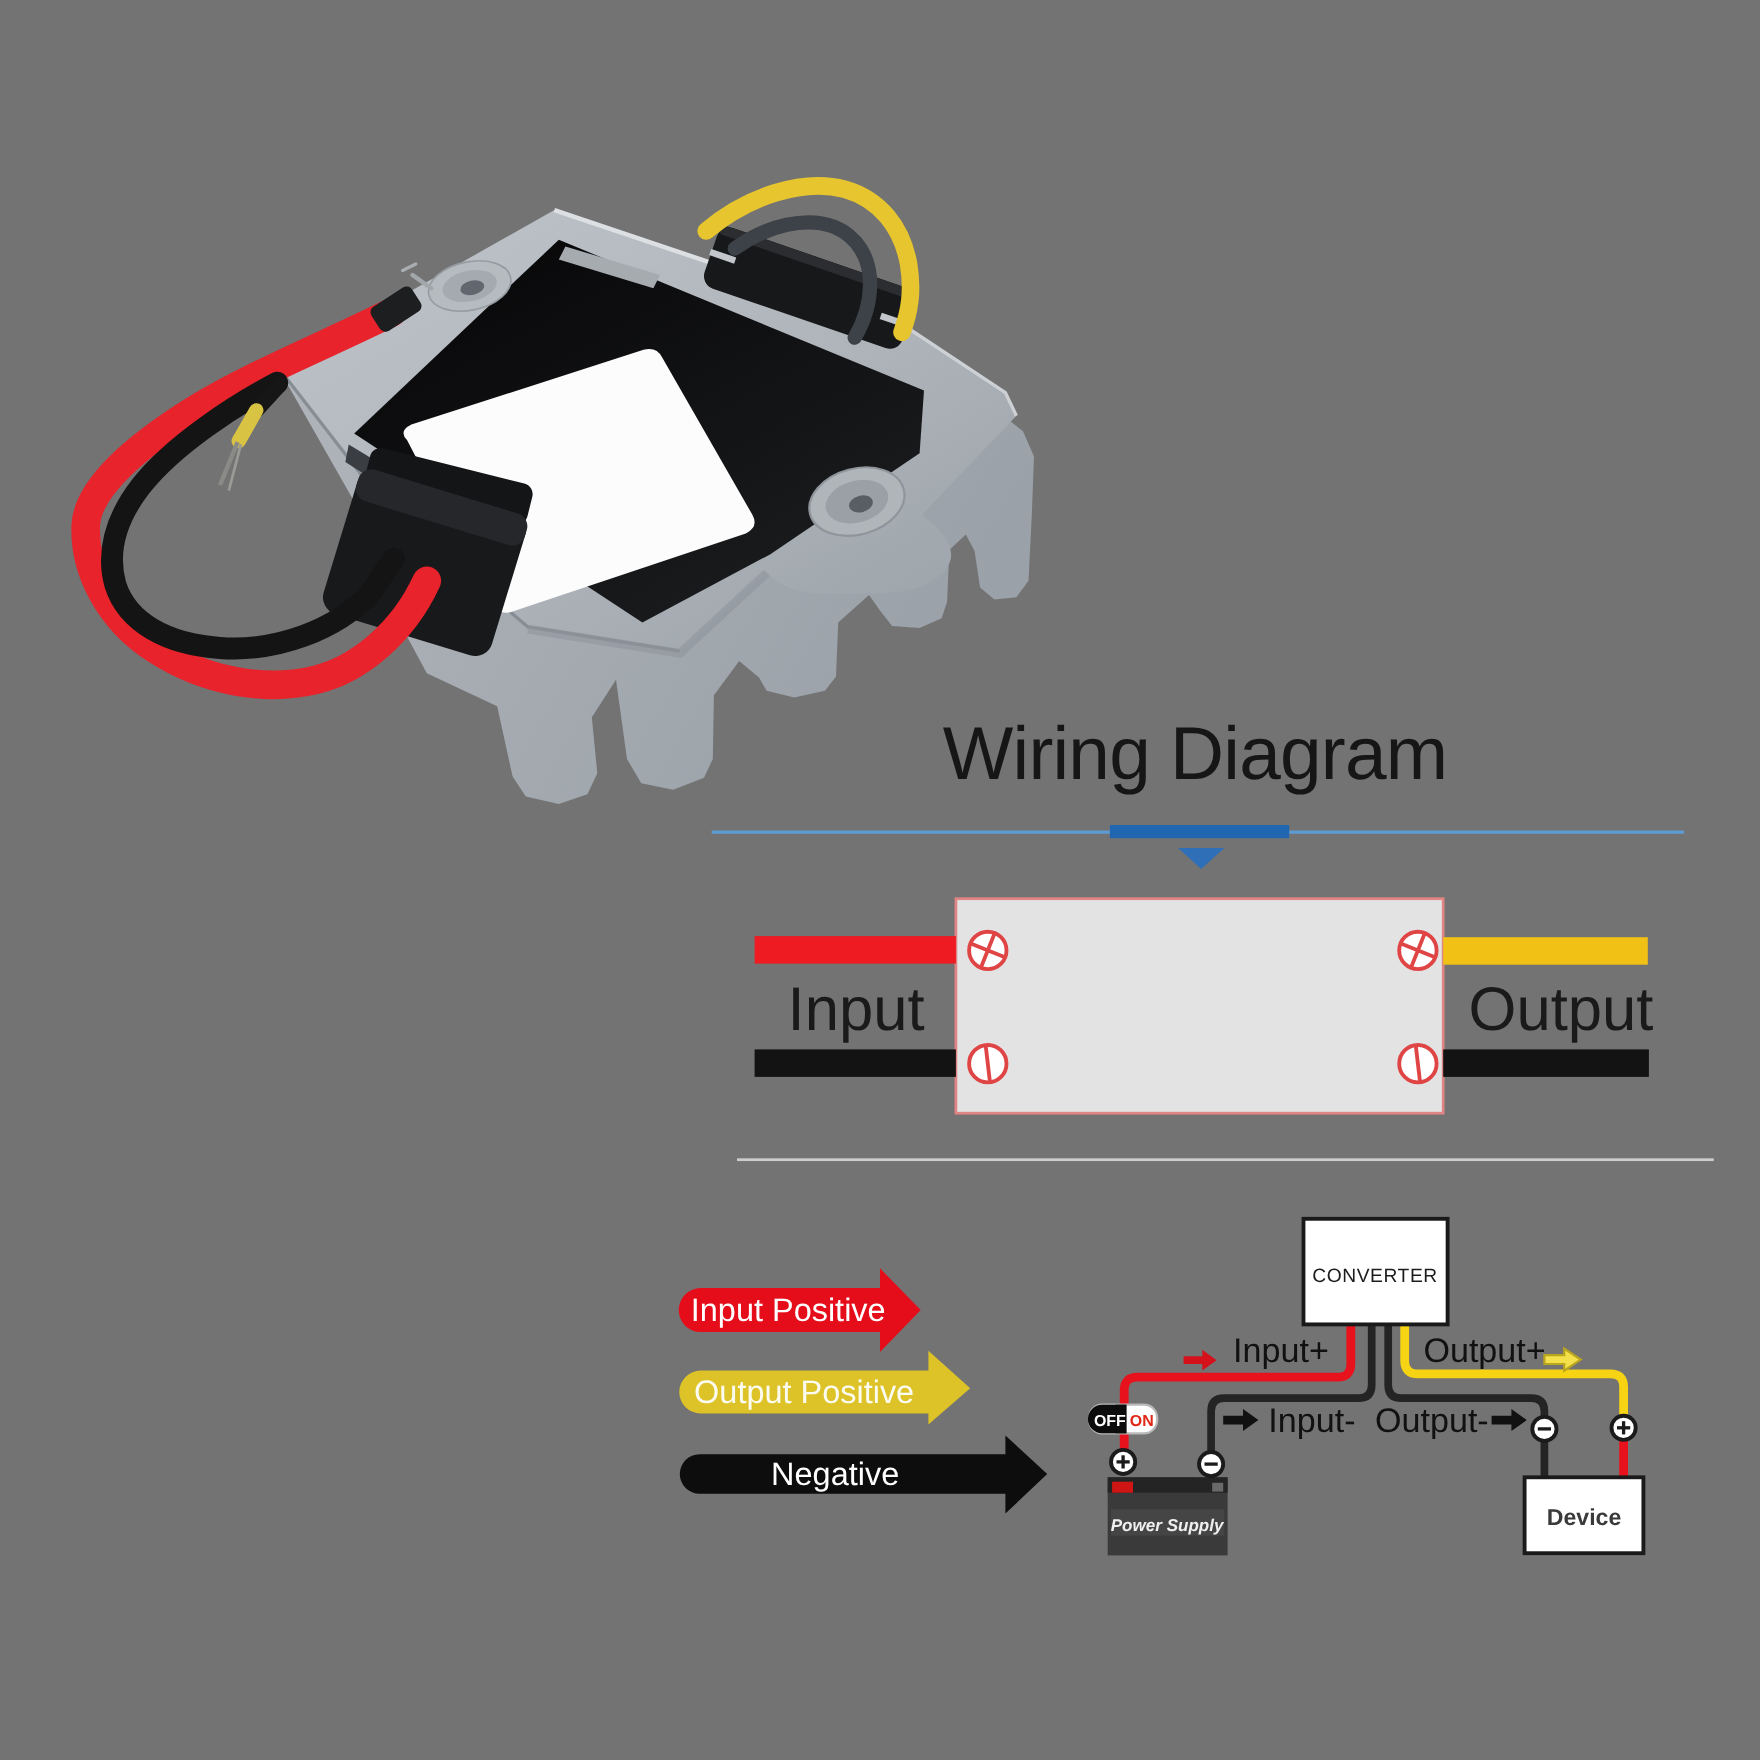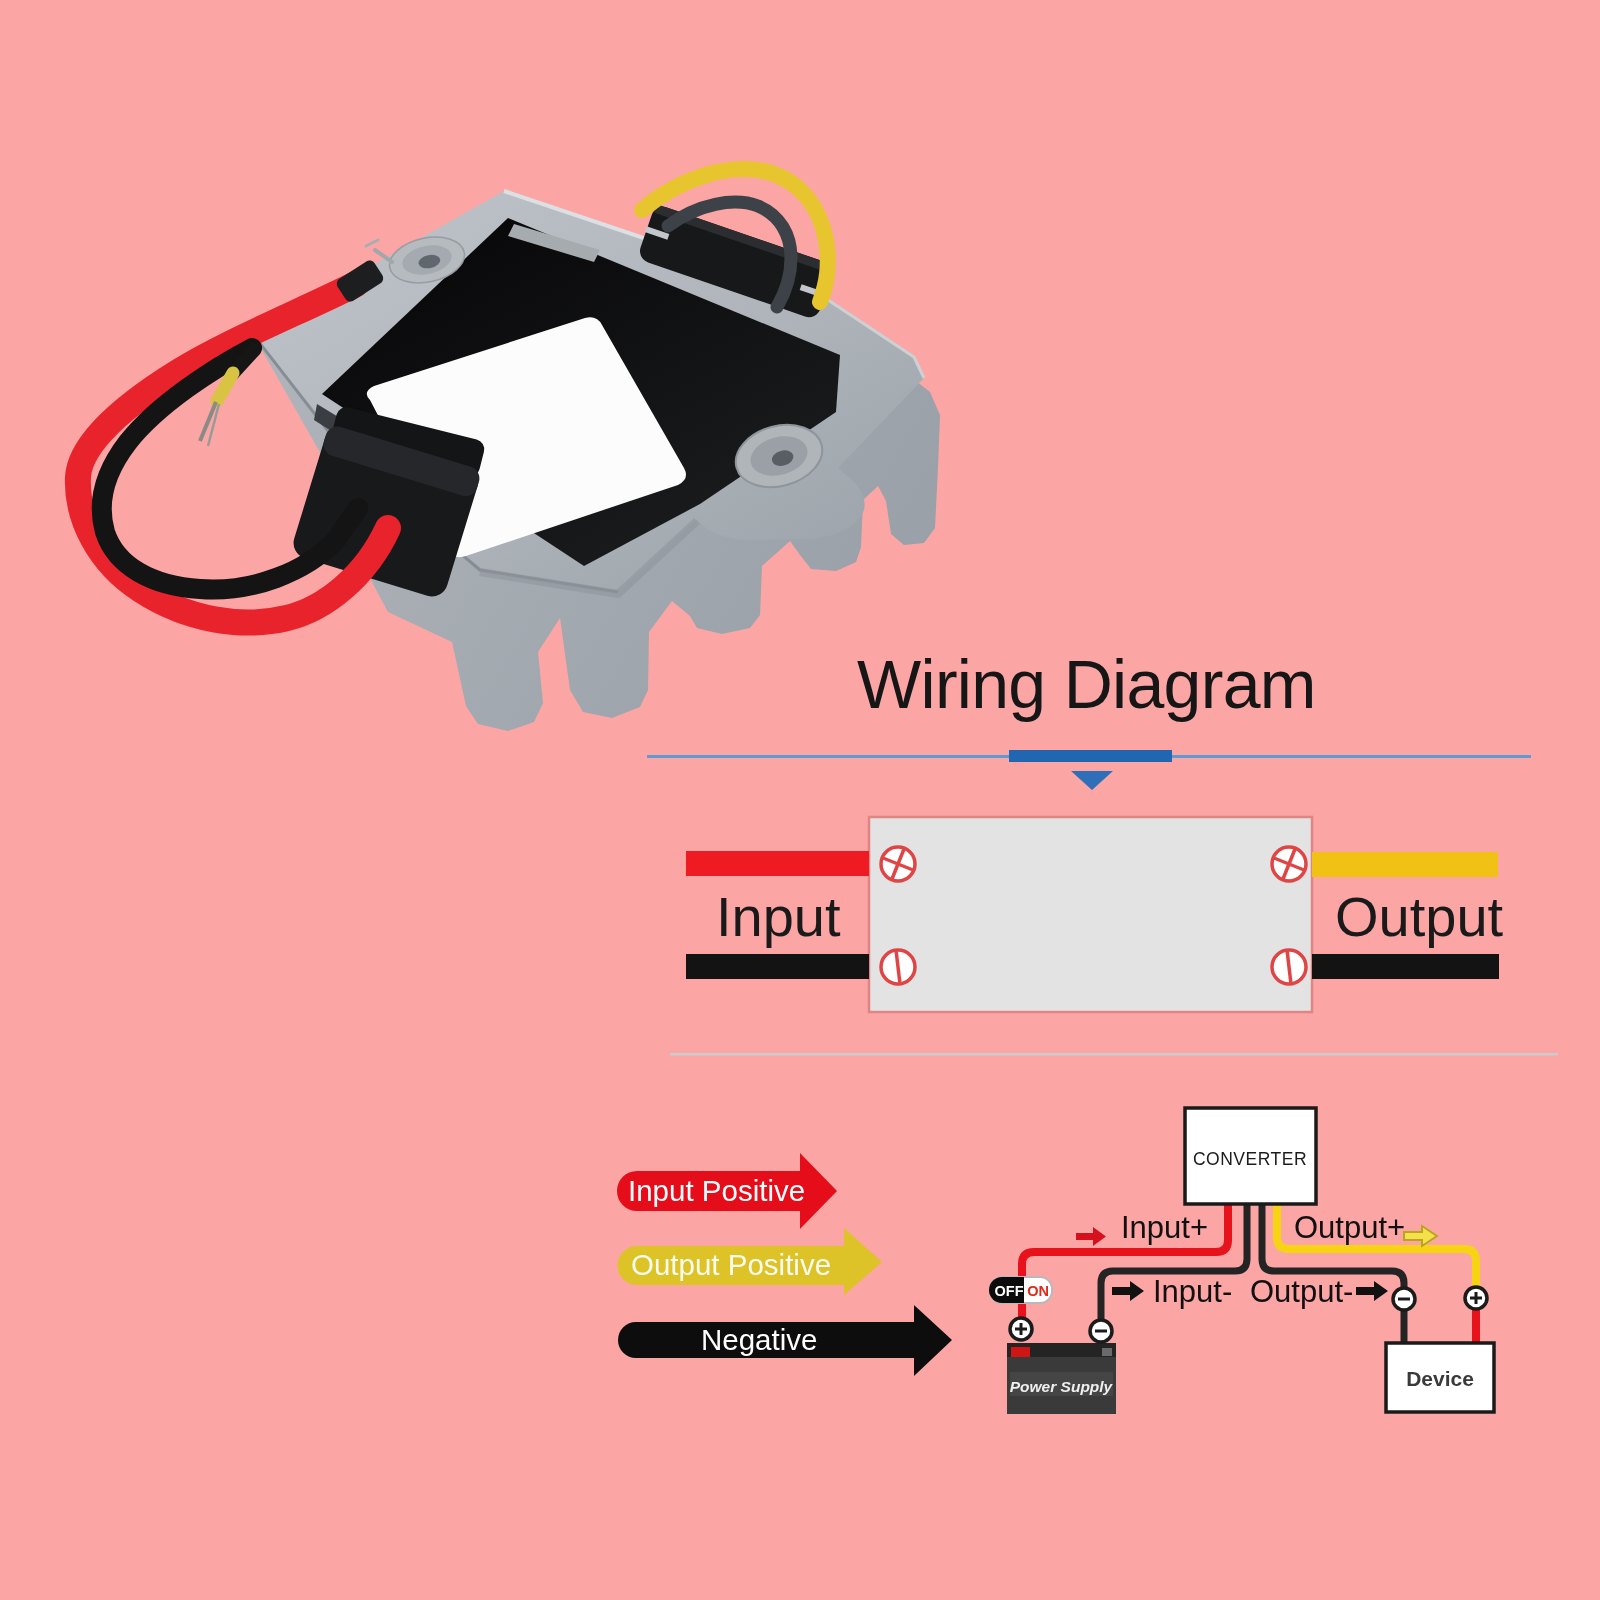--- a/index.html
+++ b/index.html
@@ -1,16 +1,16 @@
 <!DOCTYPE html>
 <html><head>
 <meta charset="utf-8">
 <style>
   html,body{margin:0;padding:0;background:#ffffff;}
-  #page{position:relative;width:1600px;height:1600px;background:#fca5a5;overflow:hidden;
+  #page{position:relative;width:1600px;height:1600px;background:#737373;overflow:hidden;
         font-family:"Liberation Sans", sans-serif;}
   svg{position:absolute;left:0;top:0;}
 </style>
 </head>
 <body>
 <div id="page">
 <svg width="1600" height="1600" viewBox="0 0 1600 1600">
   <defs>
     <linearGradient id="plateG" x1="0" y1="0" x2="1" y2="1">
       <stop offset="0" stop-color="#c0c5cb"></stop>

